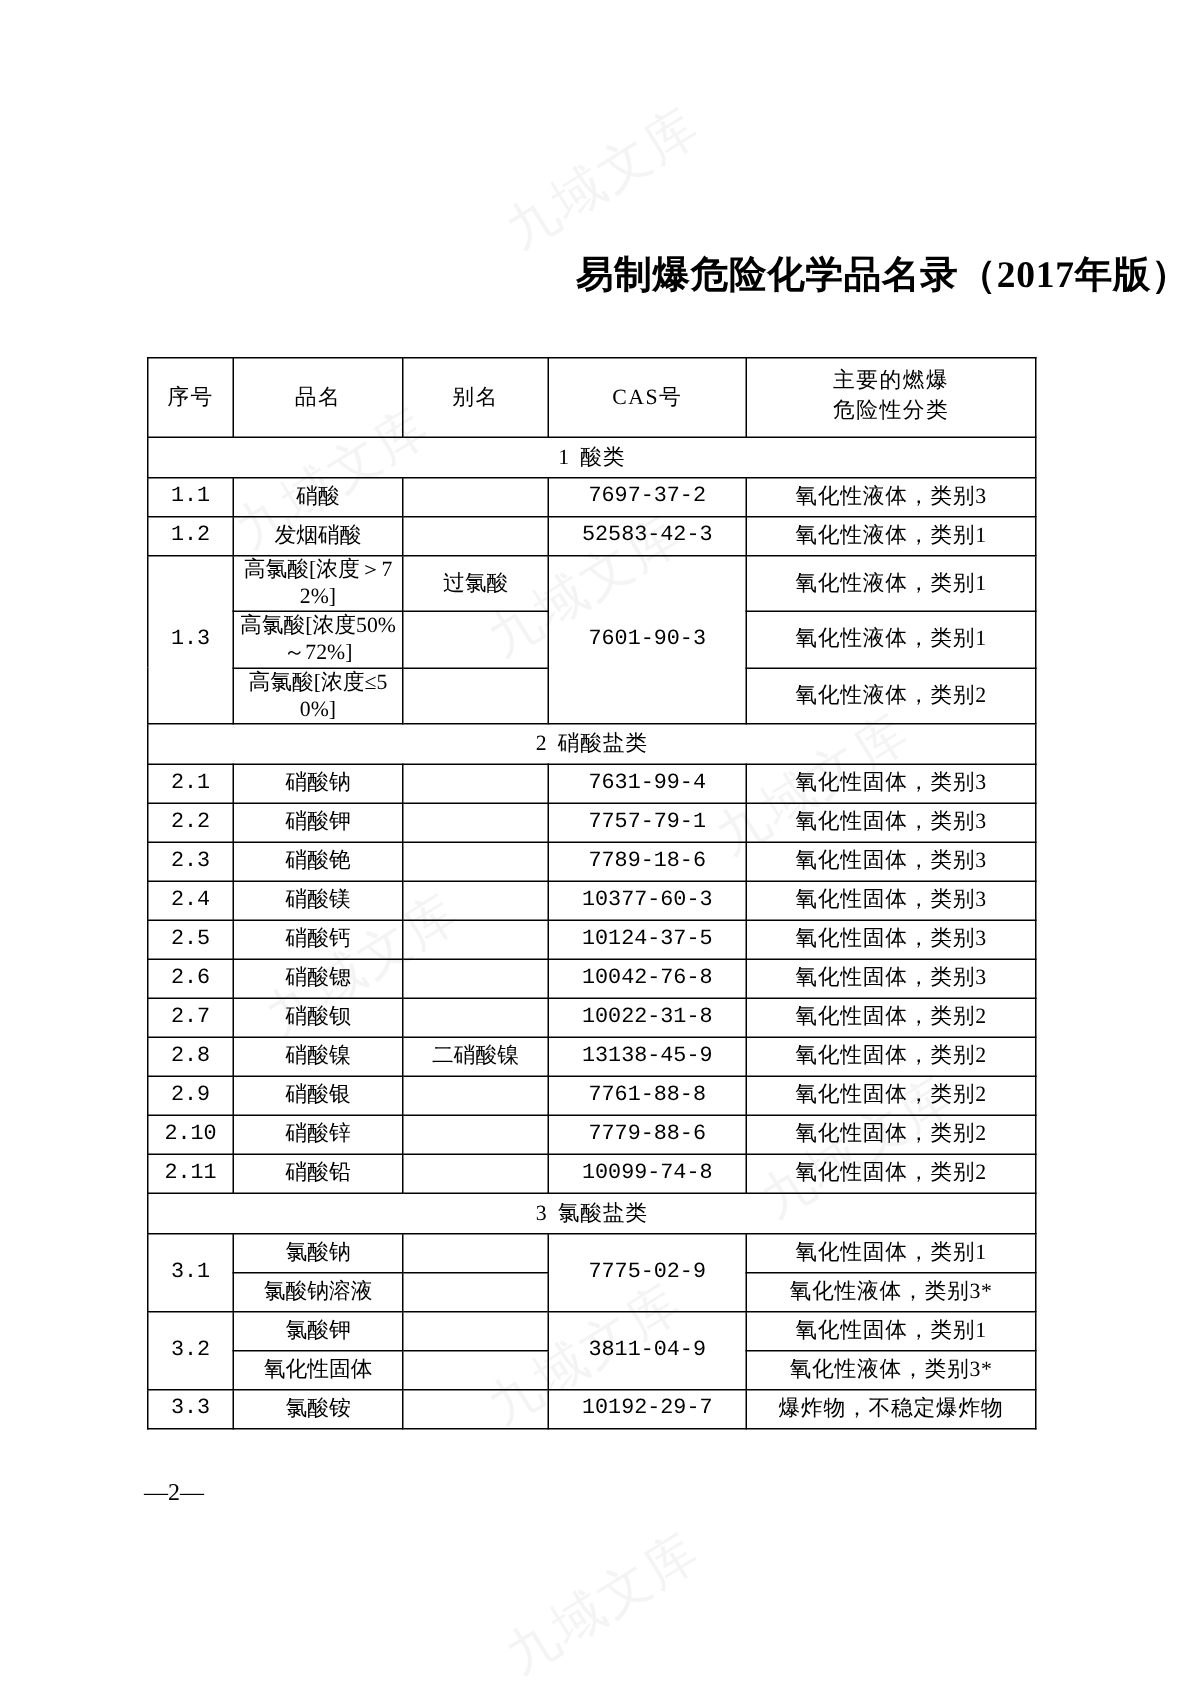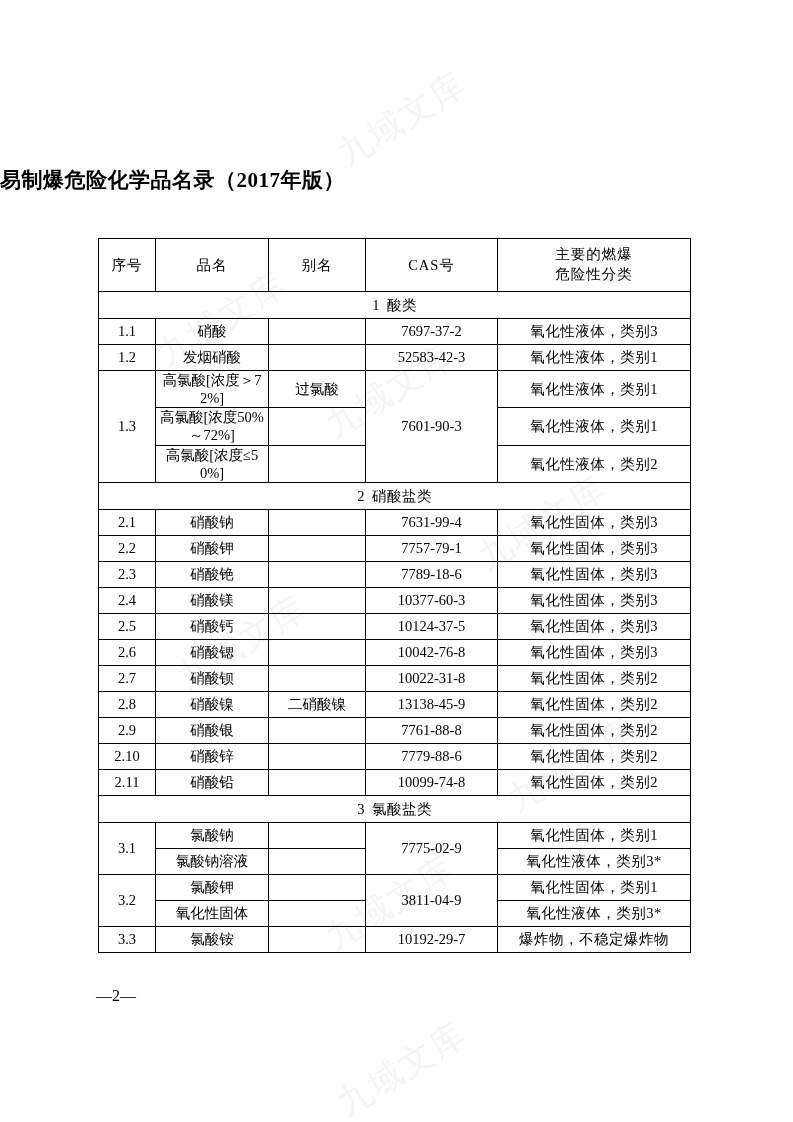--- a/index.html
+++ b/index.html
@@ -43,22 +43,22 @@
     position: relative;
     z-index: 2;
     padding: 0;
   }
 
   .doc-title {
     position: absolute;
     left: 0;
     top: 166px;
     width: 793px;
-    text-align: left;
-    font-size: 21px;
+    text-align: right;
+    font-size: 25px;
     font-weight: 700;
     letter-spacing: 0.5px;
     font-family: "Liberation Serif", "DejaVu Serif", serif;
   }
 
   
   .tbl-wrap {
     position: absolute;
     left: 98px;
     top: 238px;
@@ -116,21 +116,21 @@
 
   td.tall-3 { height: 37px; }
   td.tall-4 { height: 49px; }
   td.wrapcell {
     padding: 2px 4px;
     line-height: 1.22;
     font-size: 14.5px;
     word-break: break-all;
   }
   td.cls { letter-spacing: 0.5px; }
-  td.num { font-family: Liberation Serif, serif; }
+  td.num { font-family: Liberation Mono, monospace; }
 
   
   .page-number {
     position: absolute;
     left: 96px;
     top: 987px;
     font-size: 16px;
     letter-spacing: 0px;
     font-family: "Liberation Serif", "DejaVu Serif", serif;
   }

